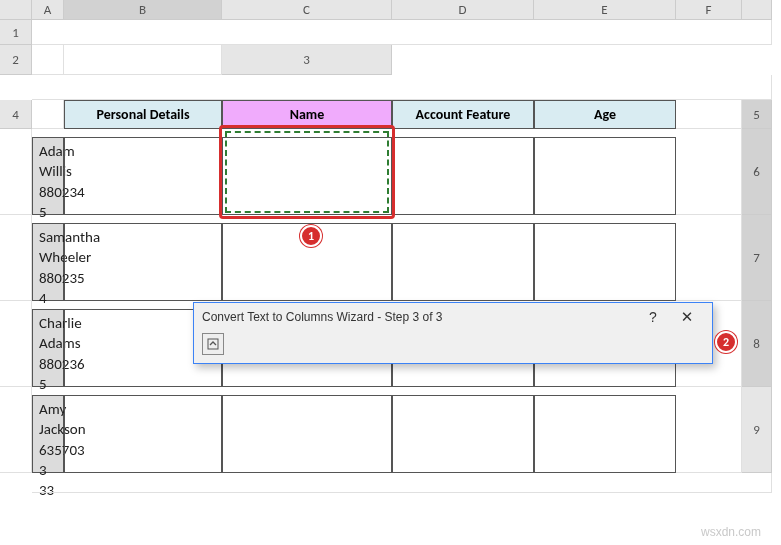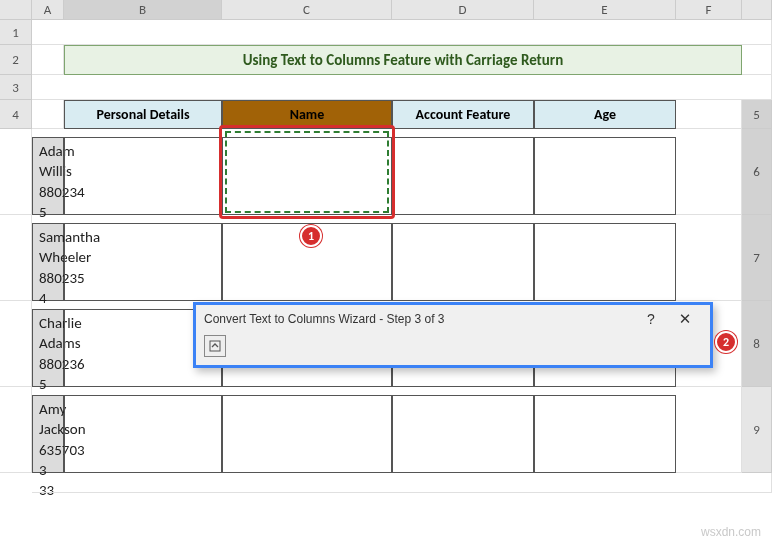--- a/index.html
+++ b/index.html
@@ -80,21 +80,21 @@
     background: #d9ecf2;
     border: 1px solid #555;
     font-weight: bold;
     text-align: center;
     display: flex;
     align-items: center;
     justify-content: center;
     font-size: 14px;
   }
   .th.name {
-    background: #a16207;
+    background: #f0abfc;
   }
   .td {
     border: 1px solid #555;
     padding: 3px 6px;
     font-size: 15px;
     color: #222;
     white-space: pre-line;
     line-height: 1.35;
     margin-top: 8px;
   }
@@ -128,21 +128,21 @@
     border: 2px solid #fff;
     box-shadow: 0 0 0 1px #d62e2e;
     z-index: 20;
   }
   .dialog {
     position: absolute;
     left: 193px;
     top: 302px;
     width: 520px;
     background: #f0f0f0;
-    border: 3px solid #3b82f6;
+    border: 1px solid #3b82f6;
     box-shadow: 3px 4px 8px rgba(0,0,0,0.25);
     z-index: 10;
     font-family: "Segoe UI", Arial, sans-serif;
   }
   .dlg-titlebar {
     display: flex;
     align-items: center;
     padding: 5px 8px;
     font-size: 12px;
     color: #333;
@@ -203,21 +203,20 @@
   <div class="col-header">D</div>
   <div class="col-header">E</div>
   <div class="col-header">F</div>
   <div class="col-header"></div>
 
   <div class="row-header">1</div>
   <div class="cell" style="grid-column:2/9"></div>
 
   <div class="row-header">2</div>
   <div class="cell"></div>
-  <div class="title-cell">Using Text to Columns Feature with Carriage Return</div>
   <div class="cell"></div>
 
   <div class="row-header">3</div>
   <div class="cell" style="grid-column:2/9"></div>
 
   <div class="row-header">4</div>
   <div class="cell"></div>
   <div class="th">Personal Details</div>
   <div class="th name">Name</div>
   <div class="th">Account Feature</div>

